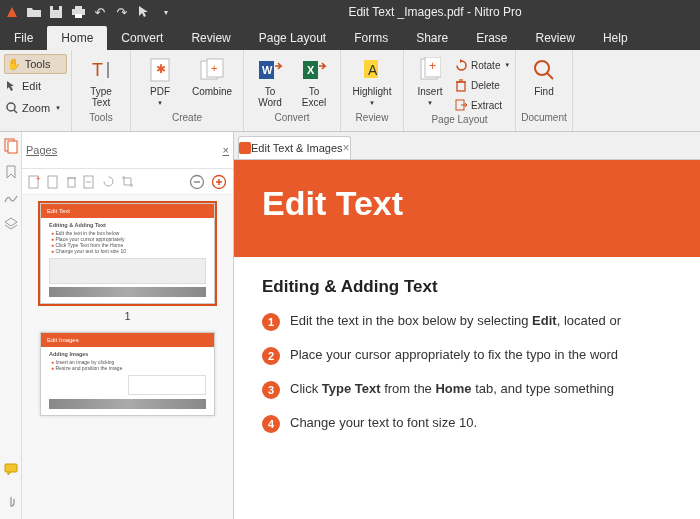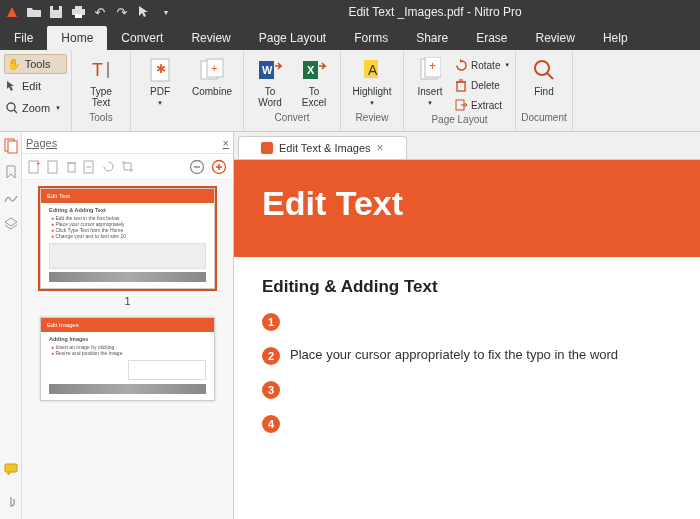--- a/index.html
+++ b/index.html
@@ -21,38 +21,38 @@
   .group .label { text-align:center; font-size:10px; color:#666; padding-bottom:8px; }
   .bigbtn { display:flex; flex-direction:column; align-items:center; justify-content:flex-start; width:46px; gap:2px; cursor:pointer; font-size:10px; text-align:center; padding-top:2px;}
   .bigbtn .ico { width:28px; height:28px; display:flex; align-items:center; justify-content:center; }
   .smallstack { display:flex; flex-direction:column; gap:2px; padding-top:2px;}
   .smallstack .sb { display:flex; align-items:center; gap:3px; font-size:10px; height:18px; cursor:pointer; white-space:nowrap;}
   .smallstack .sb .sico { width:14px; height:14px; display:inline-flex; align-items:center; justify-content:center;}
   .workspace { display:flex; height: calc(519px - 24px - 26px - 82px); }
   .leftrail { width:22px; background:#f6f6f6; border-right:1px solid #ddd; display:flex; flex-direction:column; align-items:center; padding-top:6px; gap:10px;}
   .leftrail span { width:16px; height:16px; display:flex; align-items:center; justify-content:center; font-size:12px; color:#999;}
   .pages { width:212px; background:#fff; border-right:1px solid #ccc; display:flex; flex-direction:column;}
-  .pages .hdr { height:22px; display:flex; align-items:center; justify-content:space-between; padding:0 4px; border-bottom:1px solid #e4e4e4; font-size:11px; color:#666;text-decoration:underline;}
+  .pages .hdr { height:37px; display:flex; align-items:center; justify-content:space-between; padding:0 4px; border-bottom:1px solid #e4e4e4; font-size:11px; color:#666;text-decoration:underline;}
   .pages .tools { height:26px; display:flex; align-items:center; gap:6px; padding:0 6px; border-bottom:1px solid #eee;}
   .pages .tools span { color:#aaa; font-size:12px;}
   .pages .tools .zoomout { margin-left:auto; color:#666;}
   .pages .tools .zoomin { color:#d94f1b; font-weight:bold;}
   .pages .scroll { flex:1; overflow:auto; padding:8px 18px; background:#f7f7f7;}
   .thumb { background:#fff; border:1px solid #ccc; box-shadow:0 0 3px rgba(0,0,0,0.15); margin-bottom:6px; padding:6px 8px; font-size:5px; color:#555;}
   .thumb.sel { outline:2px solid #d94f1b;}
   .thumb .thdr { background:#e85a2a; color:#fff; padding:4px 6px; font-size:6px; margin:-6px -8px 4px -8px;}
   .thumb .tsec { font-weight:bold; font-size:5.5px; margin:3px 0 2px 0;}
   .thumb ul { list-style:none; margin-left:2px;}
   .thumb ul li::before { content:"● "; color:#e85a2a;}
   .thumb .imgph { height:26px; background:#eee; border:1px solid #ddd; margin-top:4px;}
   .thumb .barph { height:10px; background:linear-gradient(90deg,#888,#aaa,#888); margin-top:3px;}
   .pagen { text-align:center; font-size:11px; color:#444; margin-bottom:10px;}
   .docarea { flex:1; background:#fff; display:flex; flex-direction:column;}
   .doc-tabs { height:28px; background:#f0f0f0; border-bottom:1px solid #ccc; display:flex; align-items:flex-end; padding-left:4px;}
-  .doc-tab { background:#fff; border:1px solid #ccc; border-bottom:none; padding:4px 22px; font-size:11px; display:flex; align-items:center; gap:6px; border-radius:3px 3px 0 0;}
+  .doc-tab { background:#fff; border:1px solid #ccc; border-bottom:none; padding:4px 0; font-size:11px; display:flex; align-items:center; gap:0; border-radius:3px 3px 0 0;}
   .doc-tab .tico { width:12px; height:12px; background:#e85a2a; border-radius:2px;}
   .doc-tab .close { color:#888; cursor:pointer; font-size:12px;}
   .doc { flex:1; overflow:hidden; background:#fff;}
   .hero { background:#e85a2a; color:#fff; padding:24px 28px 24px 28px;}
   .hero h1 { font-size:34px; font-weight:700; margin-bottom:10px;}
   .hero p { font-size:14px; line-height:1.4;}
   .body { padding:20px 28px;}
   .body h2 { font-size:17px; font-weight:700; margin-bottom:16px; color:#222;}
   .body ol { list-style:none;}
   .body ol li { display:flex; align-items:flex-start; gap:10px; margin-bottom:16px; font-size:13px; color:#333;}
@@ -170,20 +170,21 @@
         <div class="ico">
             <svg width="26" height="26">
               <rect x="2" y="4" width="16" height="18" fill="#fff" stroke="#bbb"></rect>
               <rect x="8" y="2" width="16" height="18" fill="#fff" stroke="#bbb"></rect>
               <text x="12" y="15" font-size="11" fill="#e85a2a">+</text>
             </svg>
           </div>
         <span>Combine</span>
       </div>
     </div>
+    <div class="label">Create</div>
   </div>
 
   <div class="group">
     <div class="btns">
       <div class="bigbtn" style="width:40px">
         <div class="ico">
             <svg width="26" height="24">
               <rect x="2" y="3" width="15" height="18" fill="#2a5699"></rect>
               <text x="5" y="16" fill="#fff" font-size="11" font-weight="bold">W</text>
               <path d="M18 8 L24 8 L21 5 M24 8 L21 11" stroke="#c94f1b" stroke-width="1.5" fill="none"></path>
@@ -415,28 +416,31 @@
     </div>
     <div class="doc">
       <div class="hero">
         <h1>Edit Text</h1>
       </div>
       <div class="body">
         <h2>Editing &amp; Adding Text</h2>
         <ol>
           <li>
               <span class="num">1</span>
+              <span><span>Edit the text in the box below by selecting </span><b>Edit</b><span>, located or</span></span>
             </li>
           <li>
               <span class="num">2</span>
               <span>Place your cursor appropriately to fix the typo in the word</span>
             </li>
           <li>
               <span class="num">3</span>
+              <span><span>Click </span><b>Type Text</b><span> from the </span><b>Home</b><span> tab, and type something </span></span>
             </li>
           <li>
               <span class="num">4</span>
+              <span>Change your text to font size 10.</span>
             </li>
         </ol>
       </div>
     </div>
   </div>
 </div>
 
 </body></html>

